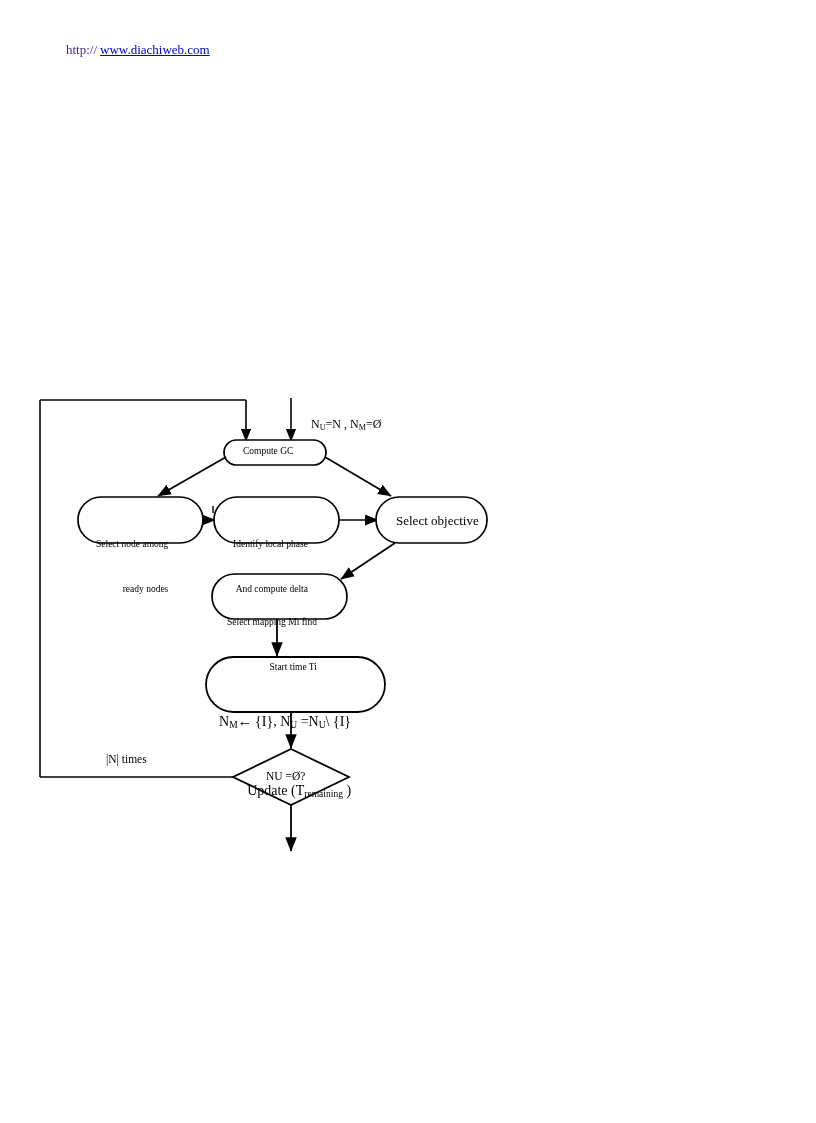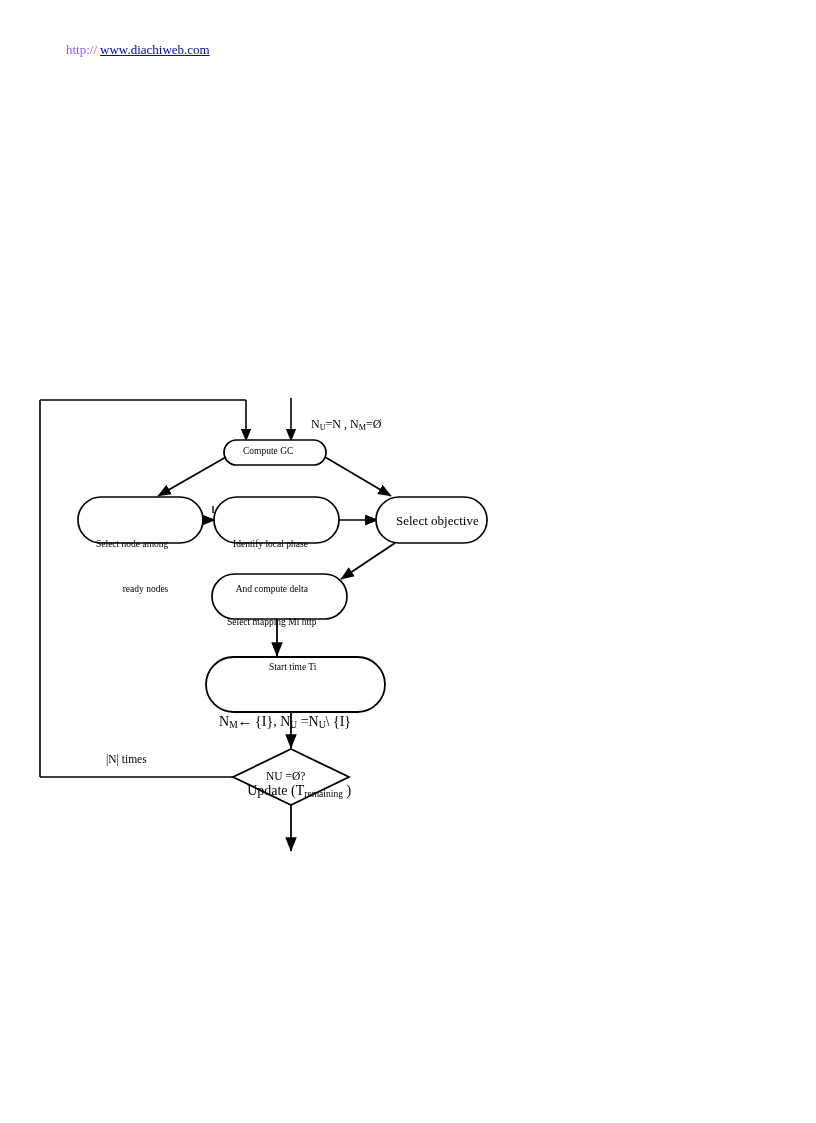--- a/index.html
+++ b/index.html
@@ -20,21 +20,21 @@
   #page-header {
     position: absolute;
     left: 66px;
     top: 42px;
     font-family: "Liberation Serif", serif;
     font-size: 13px;
     line-height: 16px;
     white-space: nowrap;
   }
   #page-header .proto {
-    color: #8b5cf6;
+    color: #4c1d95;
   }
   #page-header .url {
     color: #0000cc;
     margin-left: 3px;
   }
 
   
   #flowchart {
     position: absolute;
     left: 0;
@@ -216,21 +216,21 @@
   </div>
 
   <div class="node-label lbl-select-node">
     <div>Select node among</div>
     <div>ready nodes</div>
   </div>
 
   <div class="node-label lbl-select-objective">Select objective</div>
 
   <div class="node-label lbl-select-mapping">
-    <div>Select mapping Mi http</div>
+    <div>Select mapping Mi find</div>
     <div>Start time Ti</div>
   </div>
 
   <div class="node-label lbl-update">
     <div>N<sub>M</sub><span class="arrowglyph">←</span> <span>{I}, N</span><sub>U</sub><span> =N</span><sub>U</sub><span>\ {I}</span></div>
     <div><span>Update (T</span><sub>remaining</sub><span> )</span></div>
   </div>
 
   <div class="node-label lbl-decision">NU =Ø?</div>
 

